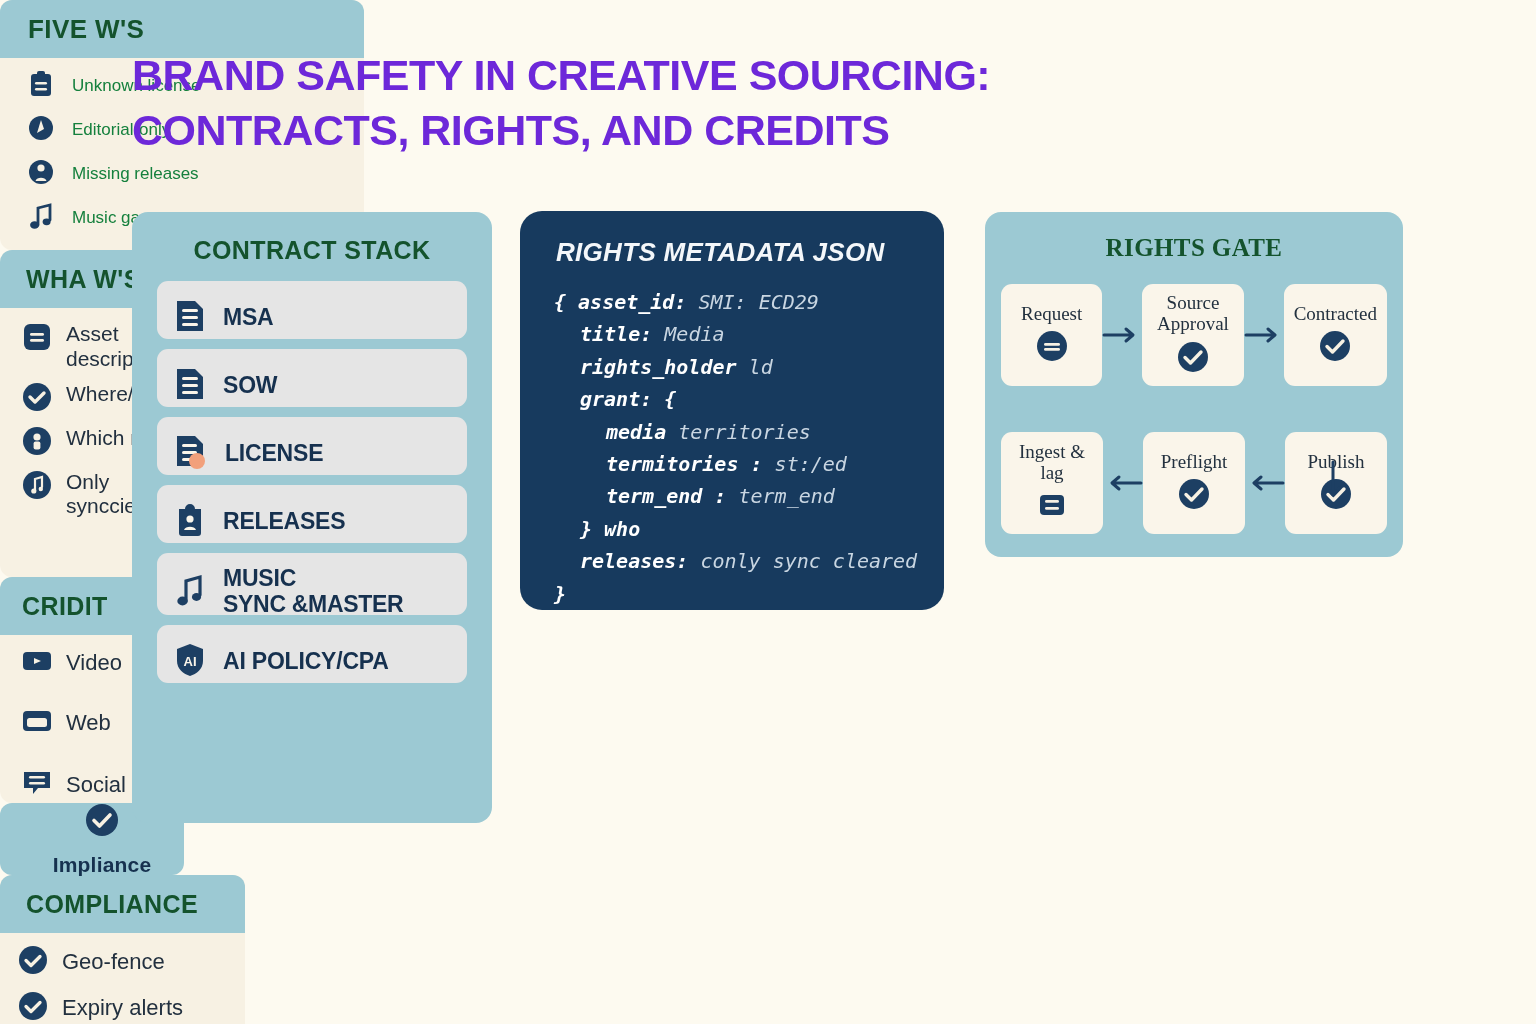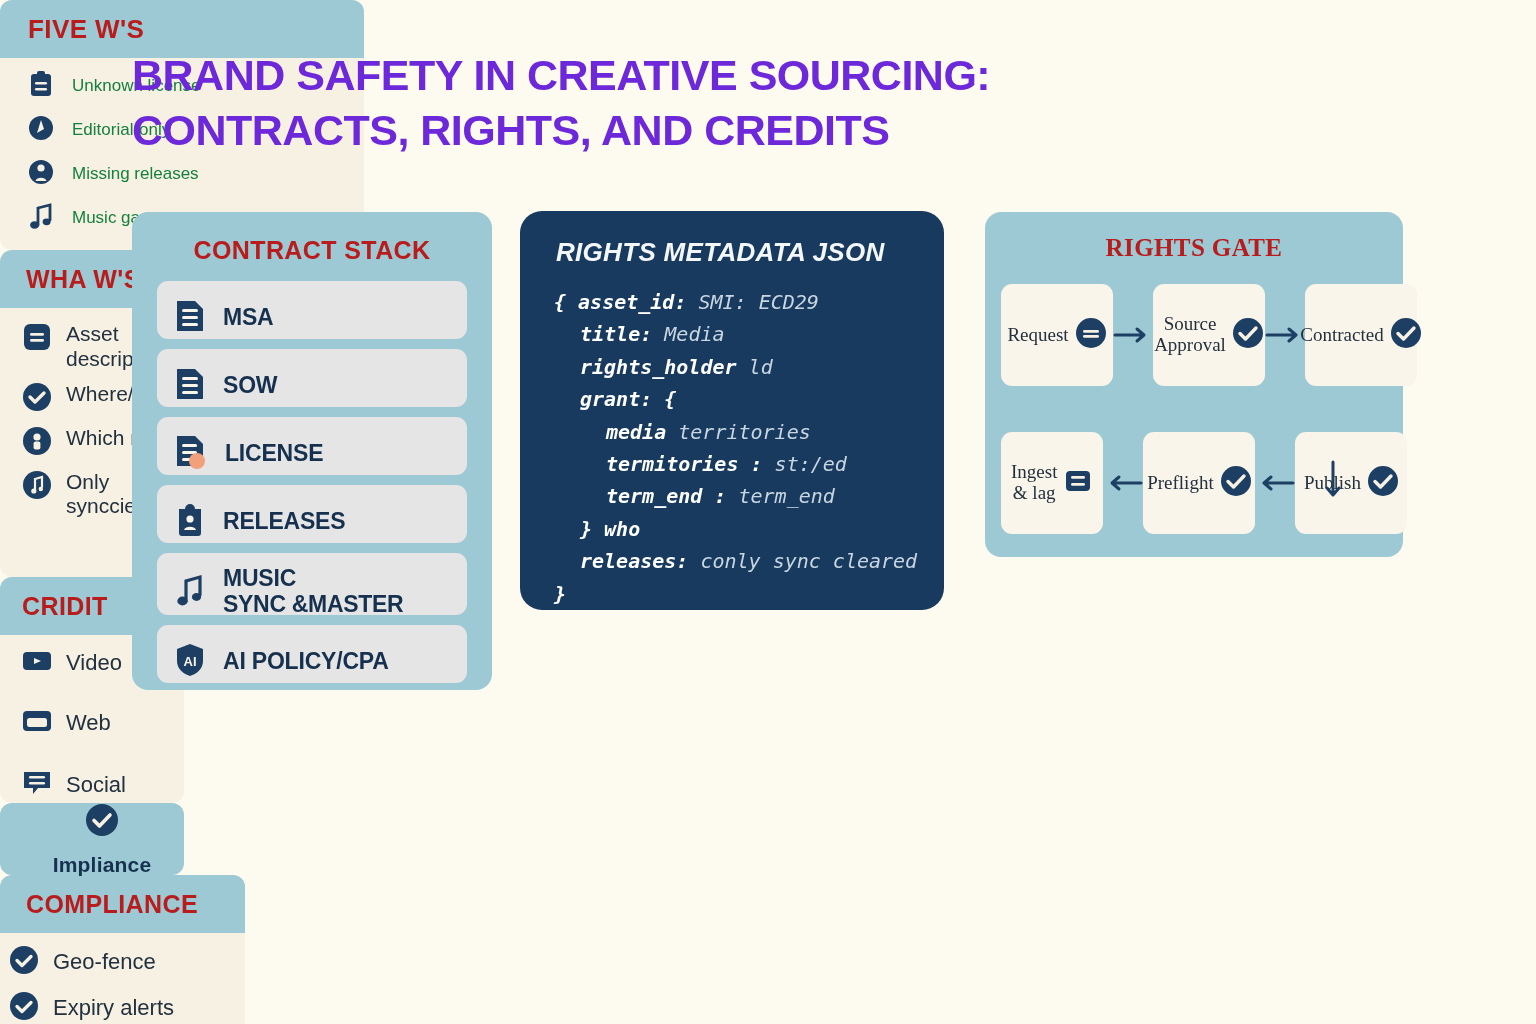--- a/index.html
+++ b/index.html
@@ -21,26 +21,26 @@
     letter-spacing: -0.5px;
     text-transform: uppercase;
   }
   .title .l2 { display:block; }
 
   
   .panel-teal { position: absolute; background: #9cc9d3; border-radius: 16px; }
   .panel-navy { position: absolute; background: #173a5e; border-radius: 22px; }
 
   .panel-head {
-    color: #b91c1c; font-weight: 800; letter-spacing: 0.4px;
+    color: #14532d; font-weight: 800; letter-spacing: 0.4px;
     text-transform: uppercase;
   }
 
   
-  #contract-stack { left: 132px; top: 212px; width: 360px; height: 478px; }
+  #contract-stack { left: 132px; top: 212px; width: 360px; height: 611px; }
   #contract-stack .panel-head { font-size: 25px; text-align: center; margin-top: 24px; }
   .cs-list { margin: 16px 25px 0 25px; display: flex; flex-direction: column; gap: 10px; }
   .cs-row {
     background: #e5e5e5; border-radius: 11px; height: 58px;
     display: flex; align-items: center; padding: 15px 0 0 18px; gap: 18px;
   }
   .cs-row.tall { height: 62px; }
   .cs-label { color: #16314f; font-weight: 700; font-size: 23px; letter-spacing: -0.2px; }
   .cs-label .sub { display:block; font-size: 23px; font-weight:700; letter-spacing:-0.3px; margin-top:-1px;}
   .ic { flex: 0 0 auto; display: block; }
@@ -85,32 +85,32 @@
                display:flex; align-items:center; gap:12px; padding-left: 20px; flex-direction: column; }
   #impliance .lbl { color:#16314f; font-weight:800; font-size: 21px; letter-spacing:0.2px; }
 
   
   #rights-gate { left: 985px; top: 212px; width: 418px; height: 345px; font-family: Liberation Serif, serif; }
   #rights-gate .panel-head { font-size: 25px; text-align:center; margin-top: 22px; }
   .gate-grid { position:absolute; left: 16px; top: 72px; width: 386px; }
   .gate-row { display:flex; align-items:center; }
   .gate-box {
     background: #faf5ea; border-radius: 11px; width: 112px; height: 102px;
-    display:flex; align-items:center; justify-content:center; gap:6px;
+    display:flex; flex-direction:column; align-items:center; justify-content:center; gap:6px;
     padding: 4px 10px;
   }
   .gate-box .t { color:#23313f; font-size: 19px; line-height:1.1; text-align:center; }
   .arrow-r, .arrow-l { flex:1; display:flex; align-items:center; justify-content:center; }
   .arrow-down { position:absolute; left: 323px; top: 176px; }
 
   
   #compliance { left: 985px; top: 588px; width: 245px; height: 384px; background:#f7f1e3; border-radius:12px; overflow:hidden; }
   #compliance .bar { background:#9cc9d3; height: 58px; display:flex; align-items:center; padding-left:26px; }
   #compliance .bar .panel-head { font-size: 25px; }
-  .cp-row { display:flex; align-items:center; gap:14px; padding-left: 9px; margin-top: 12px; }
+  .cp-row { display:flex; align-items:center; gap:14px; padding-left: 18px; margin-top: 12px; }
   .cp-label { color:#22303f; font-size: 22px; }
 </style>
 </head>
 <body>
 
 <div class="page">
 
   <h1 class="title">
     <span>Brand Safety in Creative Sourcing:</span>
     <span class="l2">Contracts, Rights, and Credits</span>

